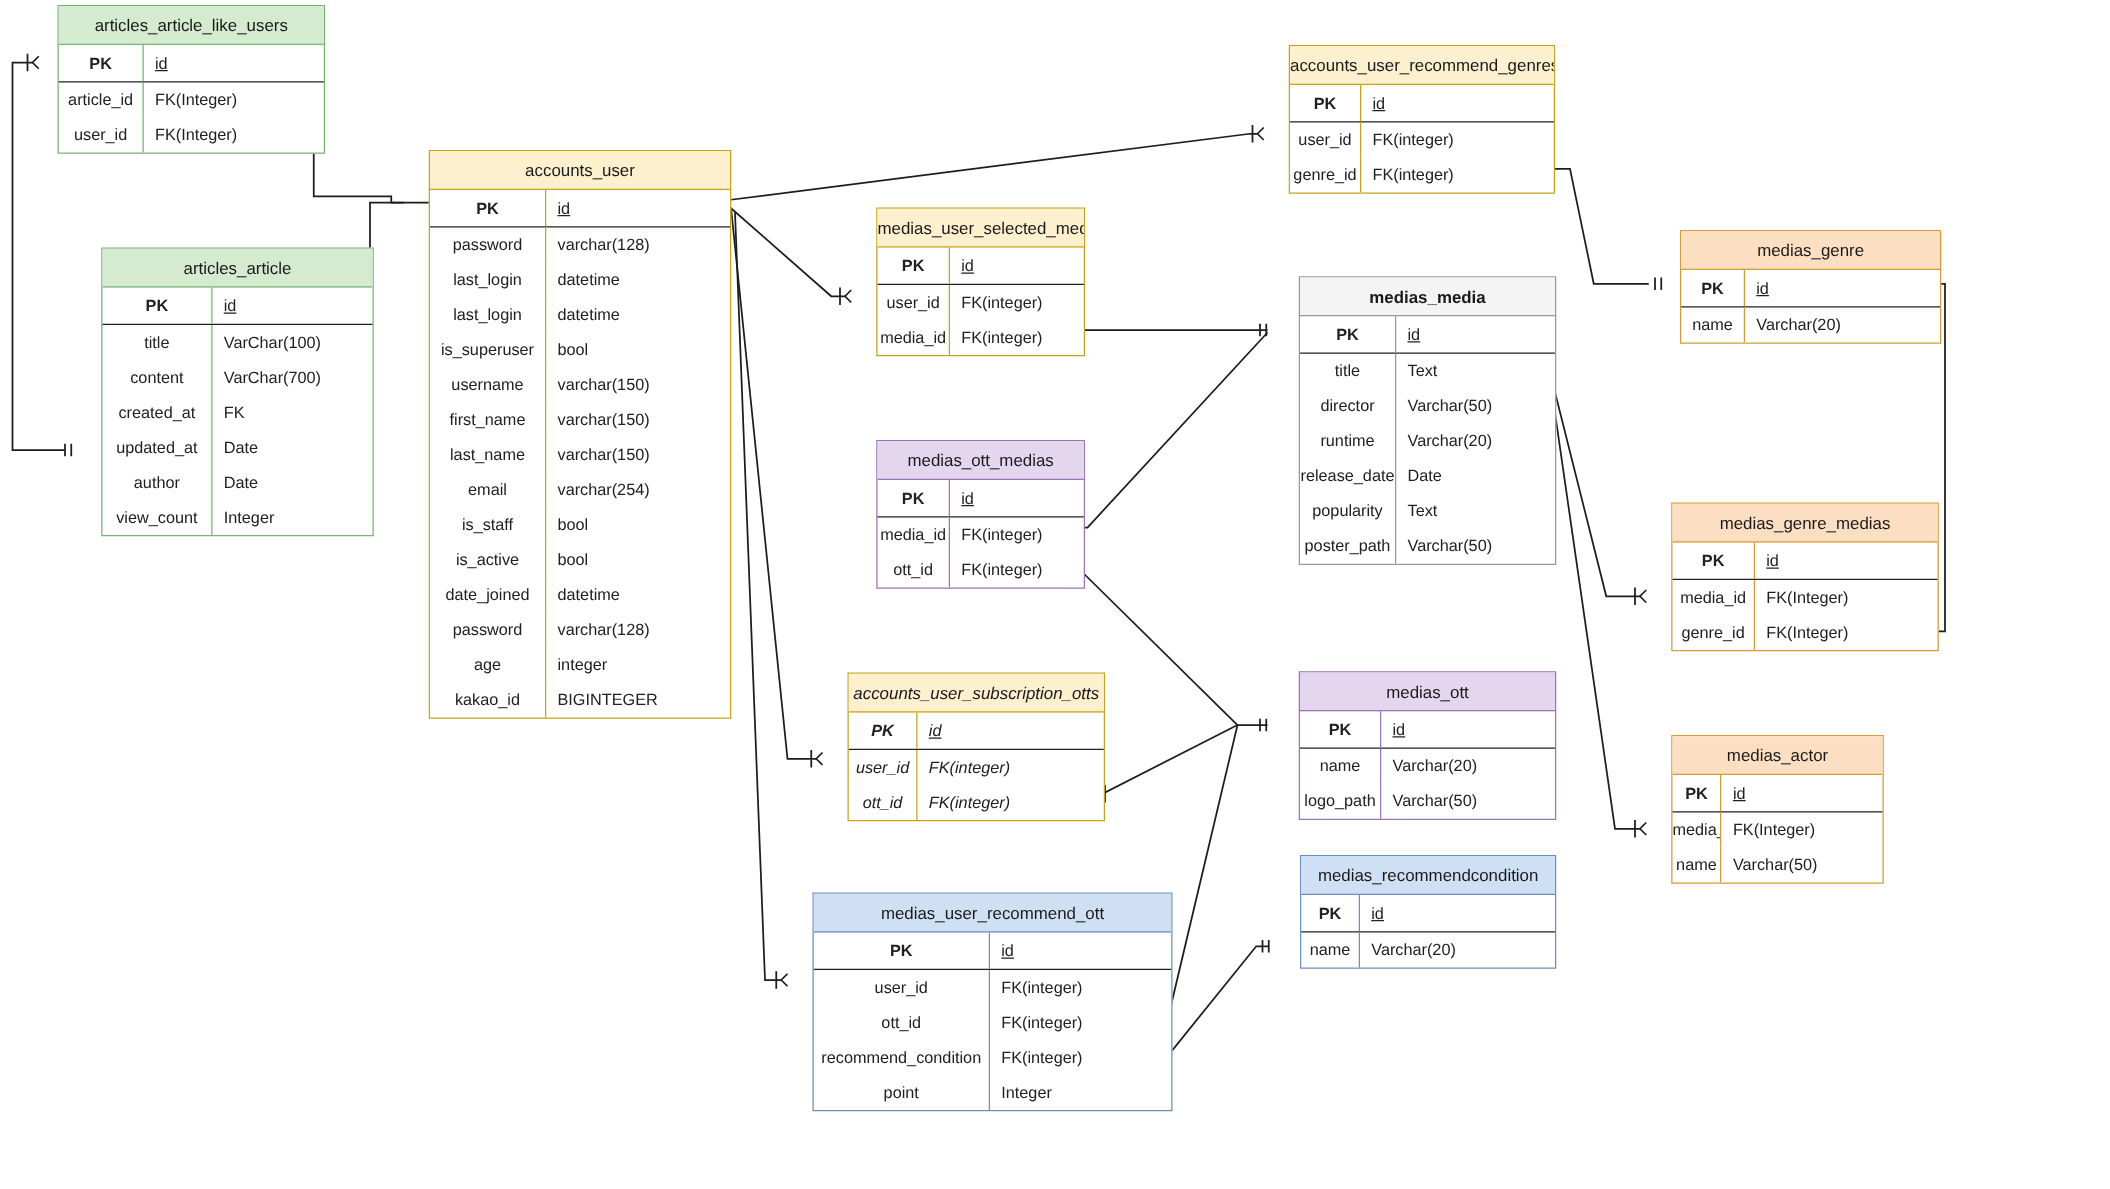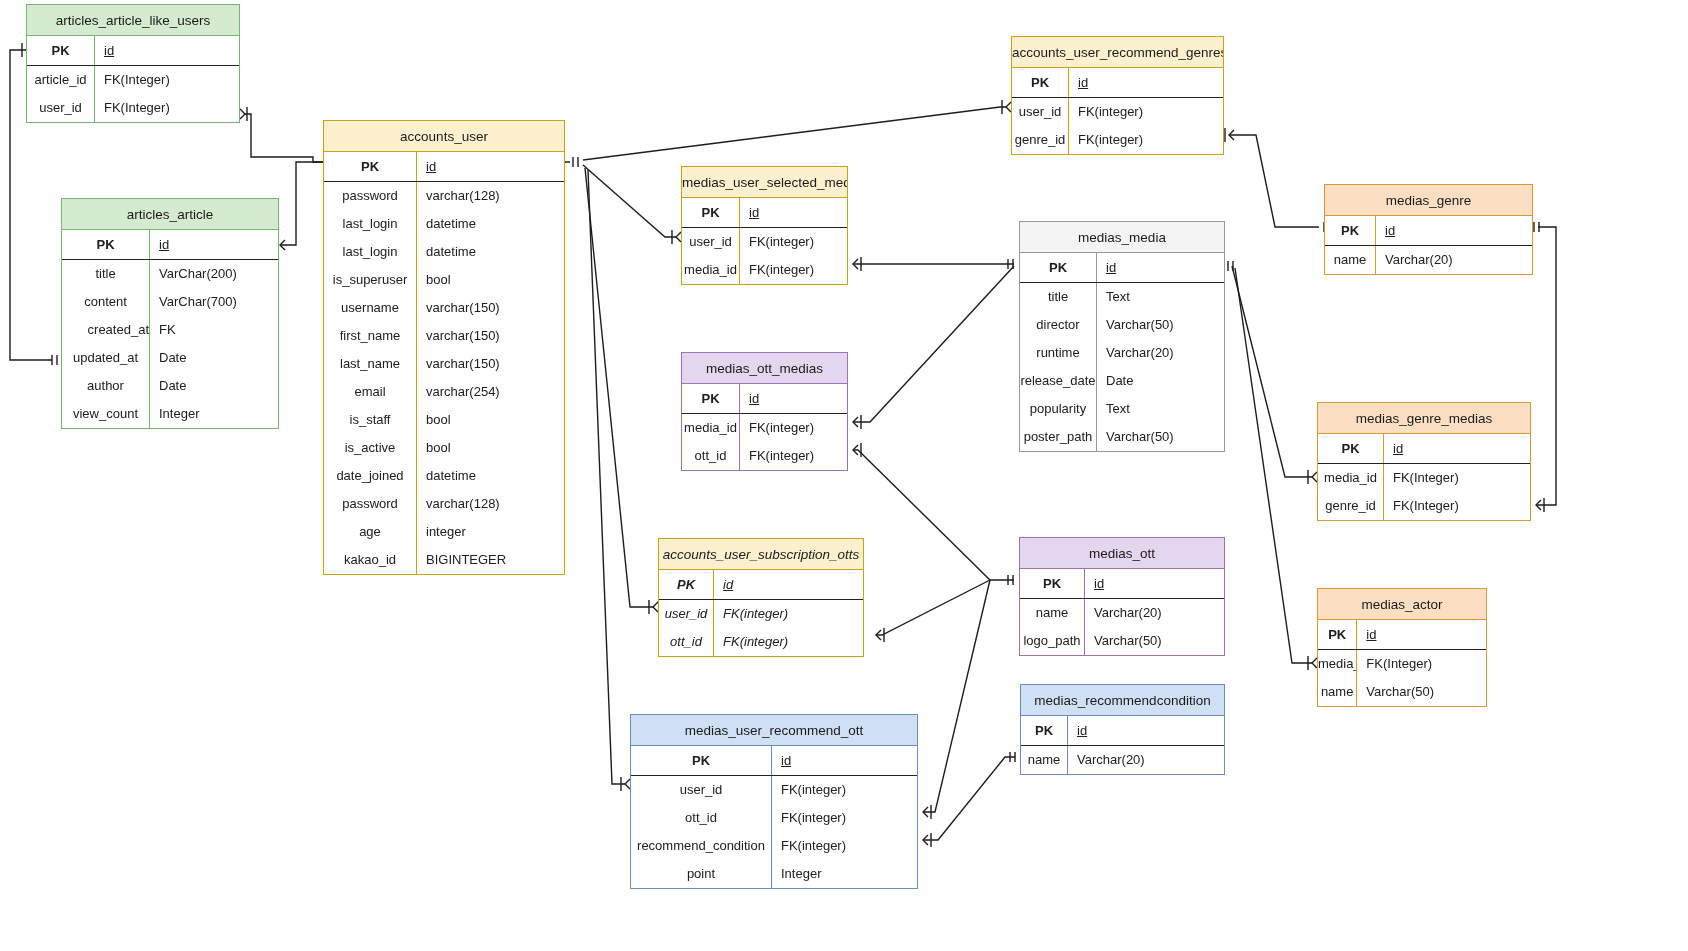--- a/index.html
+++ b/index.html
@@ -25,20 +25,21 @@
     width: 1688px;
     height: 951px;
     pointer-events: none;
   }
   .entity {
     position: absolute;
     box-sizing: border-box;
     border: 1px solid #c8a415;
     background: #ffffff;
     z-index: 3;
+    margin-left: 20px;
   }
   .entity .ent-title {
     box-sizing: border-box;
     height: 31px;
     line-height: 31px;
     text-align: center;
     font-size: 13.5px;
     color: #1a1a1a;
     border-bottom: 1px solid #c8a415;
     background: #fdf0cf;
@@ -94,21 +95,21 @@
 
   .theme-purple { border-color: #9a74b5; }
   .theme-purple .ent-title { background: #e5d6ef; border-bottom-color: #9a74b5; }
   .theme-purple .c-key { border-right-color: #9a74b5; }
 
   .theme-blue { border-color: #6c8ebf; }
   .theme-blue .ent-title { background: #cfe0f5; border-bottom-color: #6c8ebf; }
   .theme-blue .c-key { border-right-color: #6c8ebf; }
 
   .theme-grey { border-color: #999999; }
-  .theme-grey .ent-title { background: #f4f4f4; border-bottom-color: #999999; }
+  .theme-grey .ent-title { background: #f4f4f4; border-bottom-color: #999999; font-weight: bold; }
   .theme-grey .c-key { border-right-color: #999999; }
 
   .edge-path {
     fill: none;
     stroke: #1d1d1d;
     stroke-width: 1.4;
   }
   .edge-mark {
     fill: none;
     stroke: #1d1d1d;
@@ -237,28 +238,28 @@
       </div>
       <div class="entity theme-green" style="left: 61px; top: 198px; width: 218px;">
         <div class="ent-title">articles_article</div>
         <div class="rows">
           <div class="row pk">
             <div class="c-key" style="width: 88px;">PK</div>
             <div class="c-type" style="width: 128px;">id</div>
           </div>
           <div class="row">
             <div class="c-key" style="width: 88px;">title</div>
-            <div class="c-type" style="width: 128px;">VarChar(200)</div>
+            <div class="c-type" style="width: 128px;">VarChar(100)</div>
           </div>
           <div class="row">
             <div class="c-key" style="width: 88px;">content</div>
             <div class="c-type" style="width: 128px;">VarChar(700)</div>
           </div>
           <div class="row">
-            <div class="c-key" style="width: 88px; text-align: right;">created_at</div>
+            <div class="c-key" style="width: 88px;">created_at</div>
             <div class="c-type" style="width: 128px;">FK</div>
           </div>
           <div class="row">
             <div class="c-key" style="width: 88px;">updated_at</div>
             <div class="c-type" style="width: 128px;">Date</div>
           </div>
           <div class="row">
             <div class="c-key" style="width: 88px; text-align: center;">author</div>
             <div class="c-type" style="width: 128px;">Date</div>
           </div>

